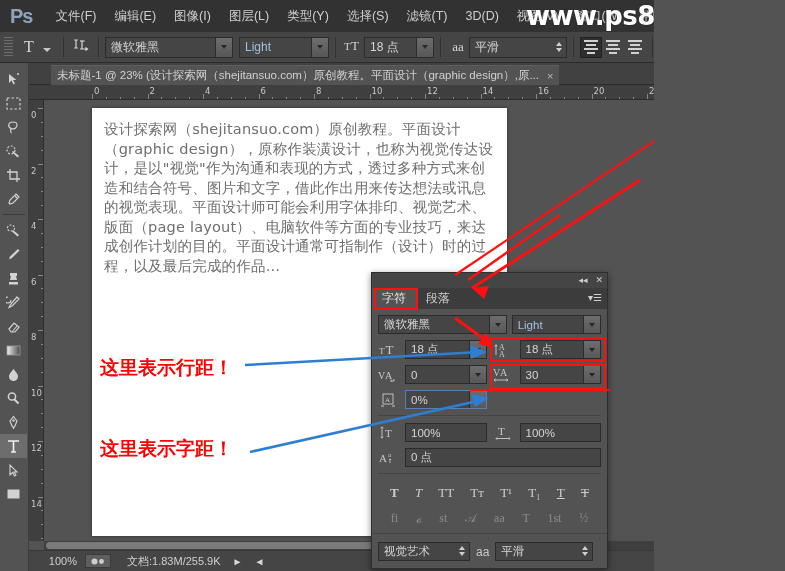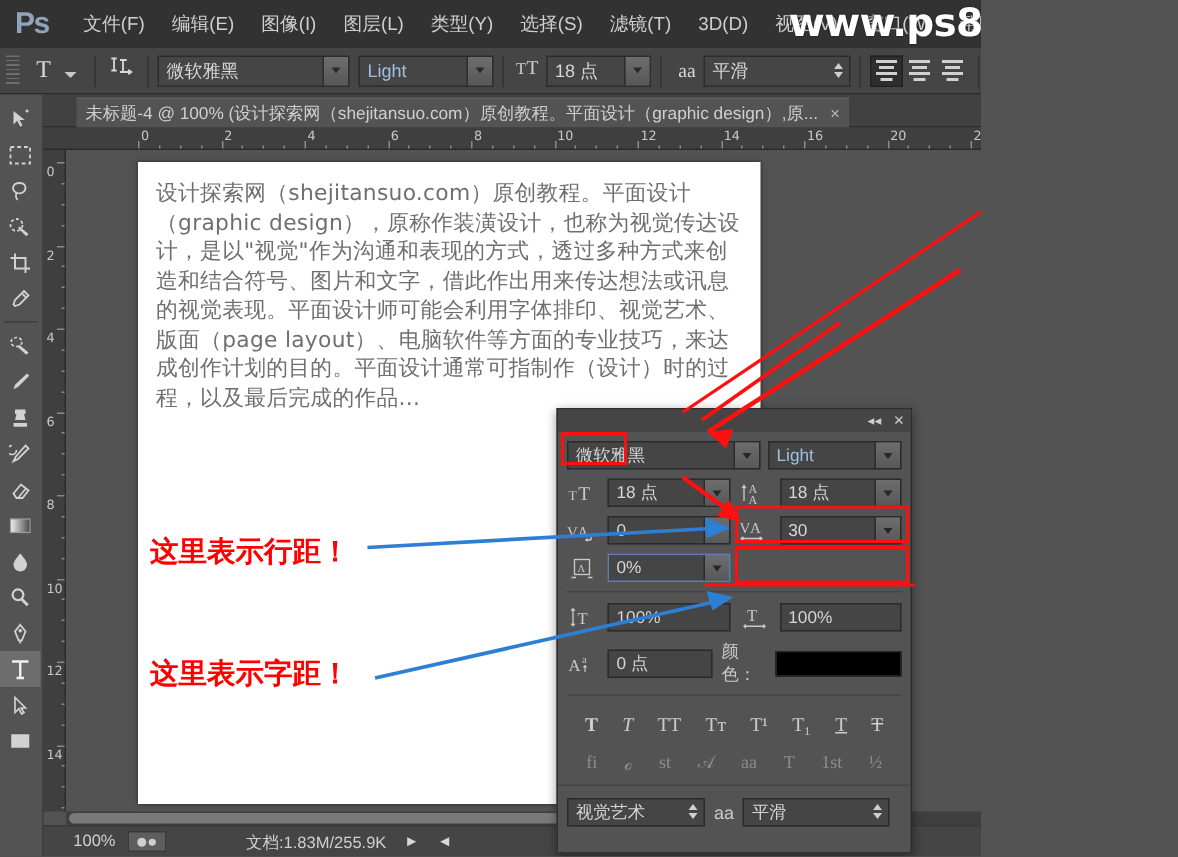--- a/index.html
+++ b/index.html
@@ -163,21 +163,21 @@
   .statusbar {
     position:absolute; left:29px; top:550px; width:636px; height:21px;
     background:#454545; display:flex; align-items:center; color:#cfcfcf; font-size:11px;
     border-top:1px solid #383838;
   }
   .statusbar .zoom { width:56px; text-align:right; padding-right:8px; }
   .statusbar .gearbox {
     width:26px; height:14px; background:#5e5e5e; border:1px solid #3a3a3a;
     display:flex; align-items:center; justify-content:center; font-size:9px; color:#ddd;
   }
-  .statusbar .docinfo { margin-left:53px; }
+  .statusbar .docinfo { margin-left:16px; }
   .statusbar .playarrow { margin-left:12px; color:#d8d8d8; font-size:10px;}
 
   
   .dock-collapse {
     position:absolute; left:665px; top:63px; width:120px; height:14px;
     background:#454545;
   }
   .dock-icons {
     position:absolute; left:665px; top:77px; width:36px; height:494px;
     background:#454545; border-right:1px solid #3a3a3a; padding-top:4px;
@@ -483,21 +483,21 @@
     </div>
     <div class="tool">
       <svg width="15" height="12" viewBox="0 0 15 12">
           <rect x="1.5" y="1.5" width="12" height="9" fill="#d2d2d2"></rect>
         </svg>
     </div>
   </div>
 
   <div class="doc-tabbar">
     <div class="doc-tab">
-      <span class="ttl">未标题-4 @ 100% (设计探索网（shejitansuo.com）原创教程。平面设计（graphic design）,原...</span>
+      <span class="ttl">未标题-1 @ 23% (设计探索网（shejitansuo.com）原创教程。平面设计（graphic design）,原...</span>
       <span class="x">×</span>
     </div>
   </div>
 
   <div class="ruler-h" id="rulerH">
       <div class="rtick" style="left: 65px; top: 1px;">0</div>
       <div class="rline" style="left: 63px; top: 9px; width: 1px; height: 6px;"></div>
       <div class="rline" style="left: 76.875px; top: 12px; width: 1px; height: 3px;"></div>
       <div class="rline" style="left: 90.75px; top: 12px; width: 1px; height: 3px;"></div>
       <div class="rline" style="left: 104.625px; top: 12px; width: 1px; height: 3px;"></div>
@@ -703,20 +703,25 @@
   </div>
 
 
   <div class="char-panel">
     <div class="cp-titlebar">
       <div class="ctrls">
         <span>◂◂</span>
         <span>✕</span>
       </div>
     </div>
+    <div class="cp-tabs">
+      <div class="cp-tab active" id="tabChar">字符</div>
+      <div class="cp-tab">段落</div>
+      <div class="cp-menu">▾☰</div>
+    </div>
 
     <div class="cp-body">
 
       <div class="cp-row">
         <div class="cp-field" style="flex:1.45">
           <span class="v">微软雅黑</span>
           <span class="dd">
               <i></i>
             </span>
         </div>
@@ -844,24 +849,20 @@
           <div class="cp-ic">
             <svg width="20" height="15" viewBox="0 0 20 15">
                 <text x="0" y="12" font-size="11" font-family="Liberation Serif,serif" fill="#c9c9c9">A</text>
                 <text x="9" y="7" font-size="7" font-family="Liberation Serif,serif" fill="#c9c9c9">a</text>
                 <path d="M11 13 L11 9 M10 10 L11 8.8 L12 10" stroke="#c9c9c9" stroke-width="0.8" fill="none"></path>
               </svg>
           </div>
           <div class="cp-field">
             <span class="v">0 点</span>
           </div>
-        </div>
-        <div class="cp-half" style="justify-content:flex-end">
-          <span class="cp-label">颜色：</span>
-          <div class="colorbox"></div>
         </div>
       </div>
 
       <div class="cp-sep"></div>
 
       <div class="cp-styles">
         <span style="font-weight:bold">T</span>
         <span style="font-style:italic">T</span>
         <span>TT</span>
         <span>Tт</span>

